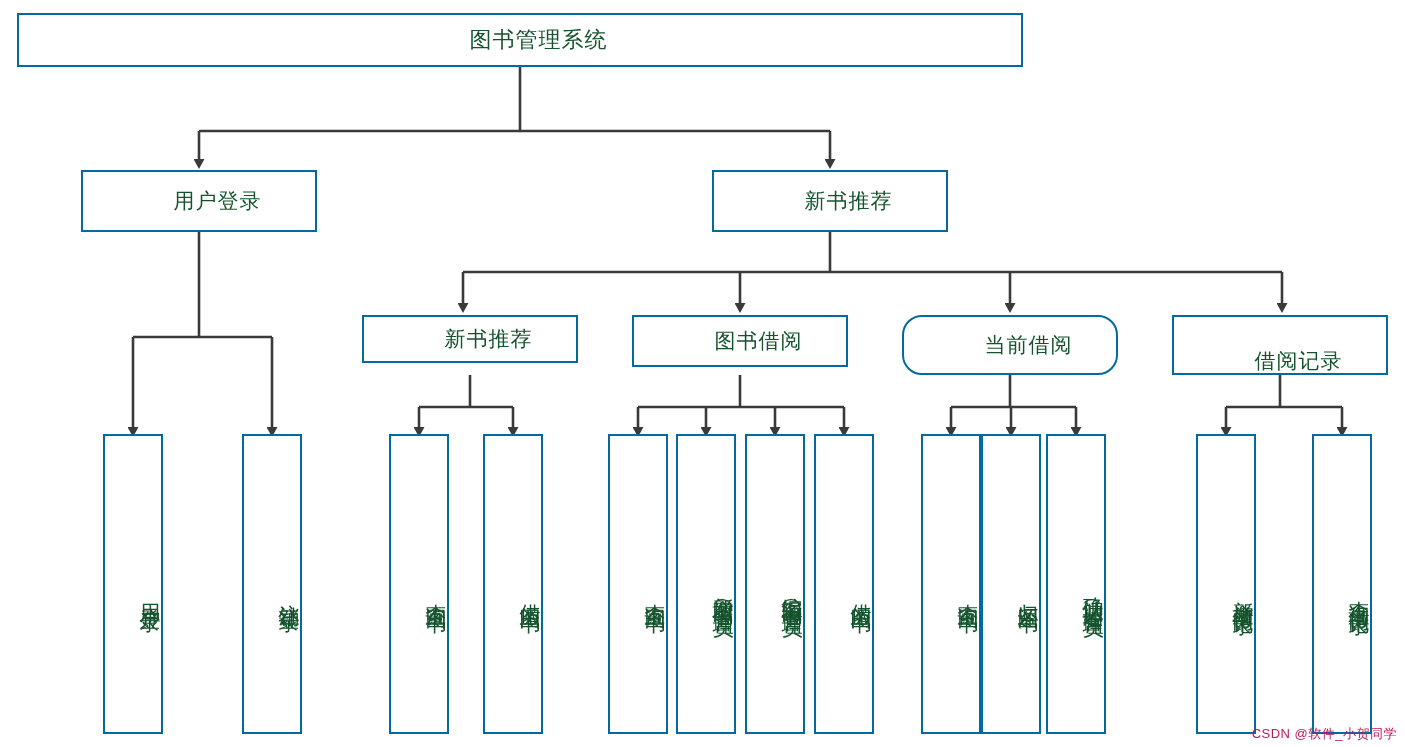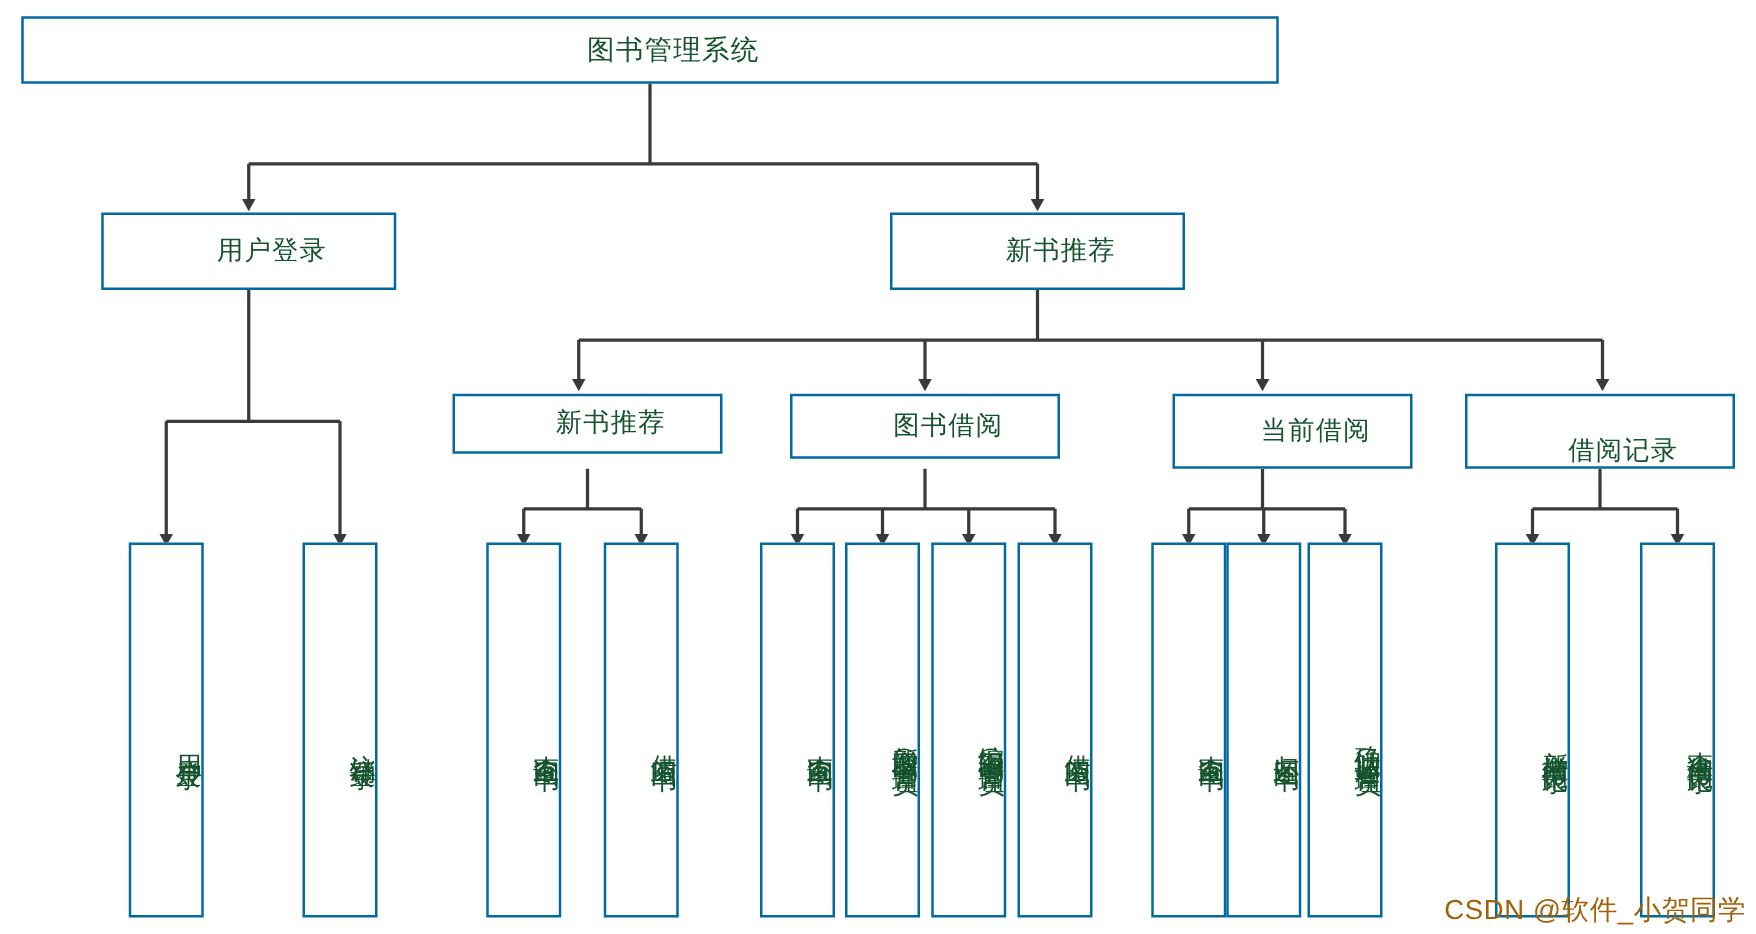--- a/index.html
+++ b/index.html
@@ -57,22 +57,22 @@
     align-items: flex-start;
     justify-content: center;
   }
   .node.v span {
     display: block;
   }
   .watermark {
     position: absolute;
     right: 8px;
     bottom: 4px;
-    font-size: 22px;
-    color: #a16207;
+    font-size: 13px;
+    color: #be185d;
     letter-spacing: 0.5px;
     white-space: nowrap;
     z-index: 3;
   }
 </style>
 </head>
 <body>
 
 <div id="canvas">
 
@@ -136,21 +136,21 @@
   <div class="node h" style="left:712px; top:170px; width:236px; height:62px;">
     <span>新书推荐</span>
   </div>
 
   <div class="node h" style="left:362px; top:315px; width:216px; height:48px;">
     <span>新书推荐</span>
   </div>
   <div class="node h" style="left:632px; top:315px; width:216px; height:52px;">
     <span>图书借阅</span>
   </div>
-  <div class="node h" style="left:938px; top:315px; width:192px; height:60px;">
+  <div class="node h" style="left:902px; top:315px; width:216px; height:60px;border-radius:20px;">
     <span>当前借阅</span>
   </div>
   <div class="node h" style="left:1172px; top:315px; width:216px; height:60px;align-items:flex-end;">
     <span>借阅记录</span>
   </div>
 
   <div class="node v" style="left:103px; top:434px; width:60px; height:300px;">
     <span>用户登录</span>
   </div>
   <div class="node v" style="left:242px; top:434px; width:60px; height:300px;">

